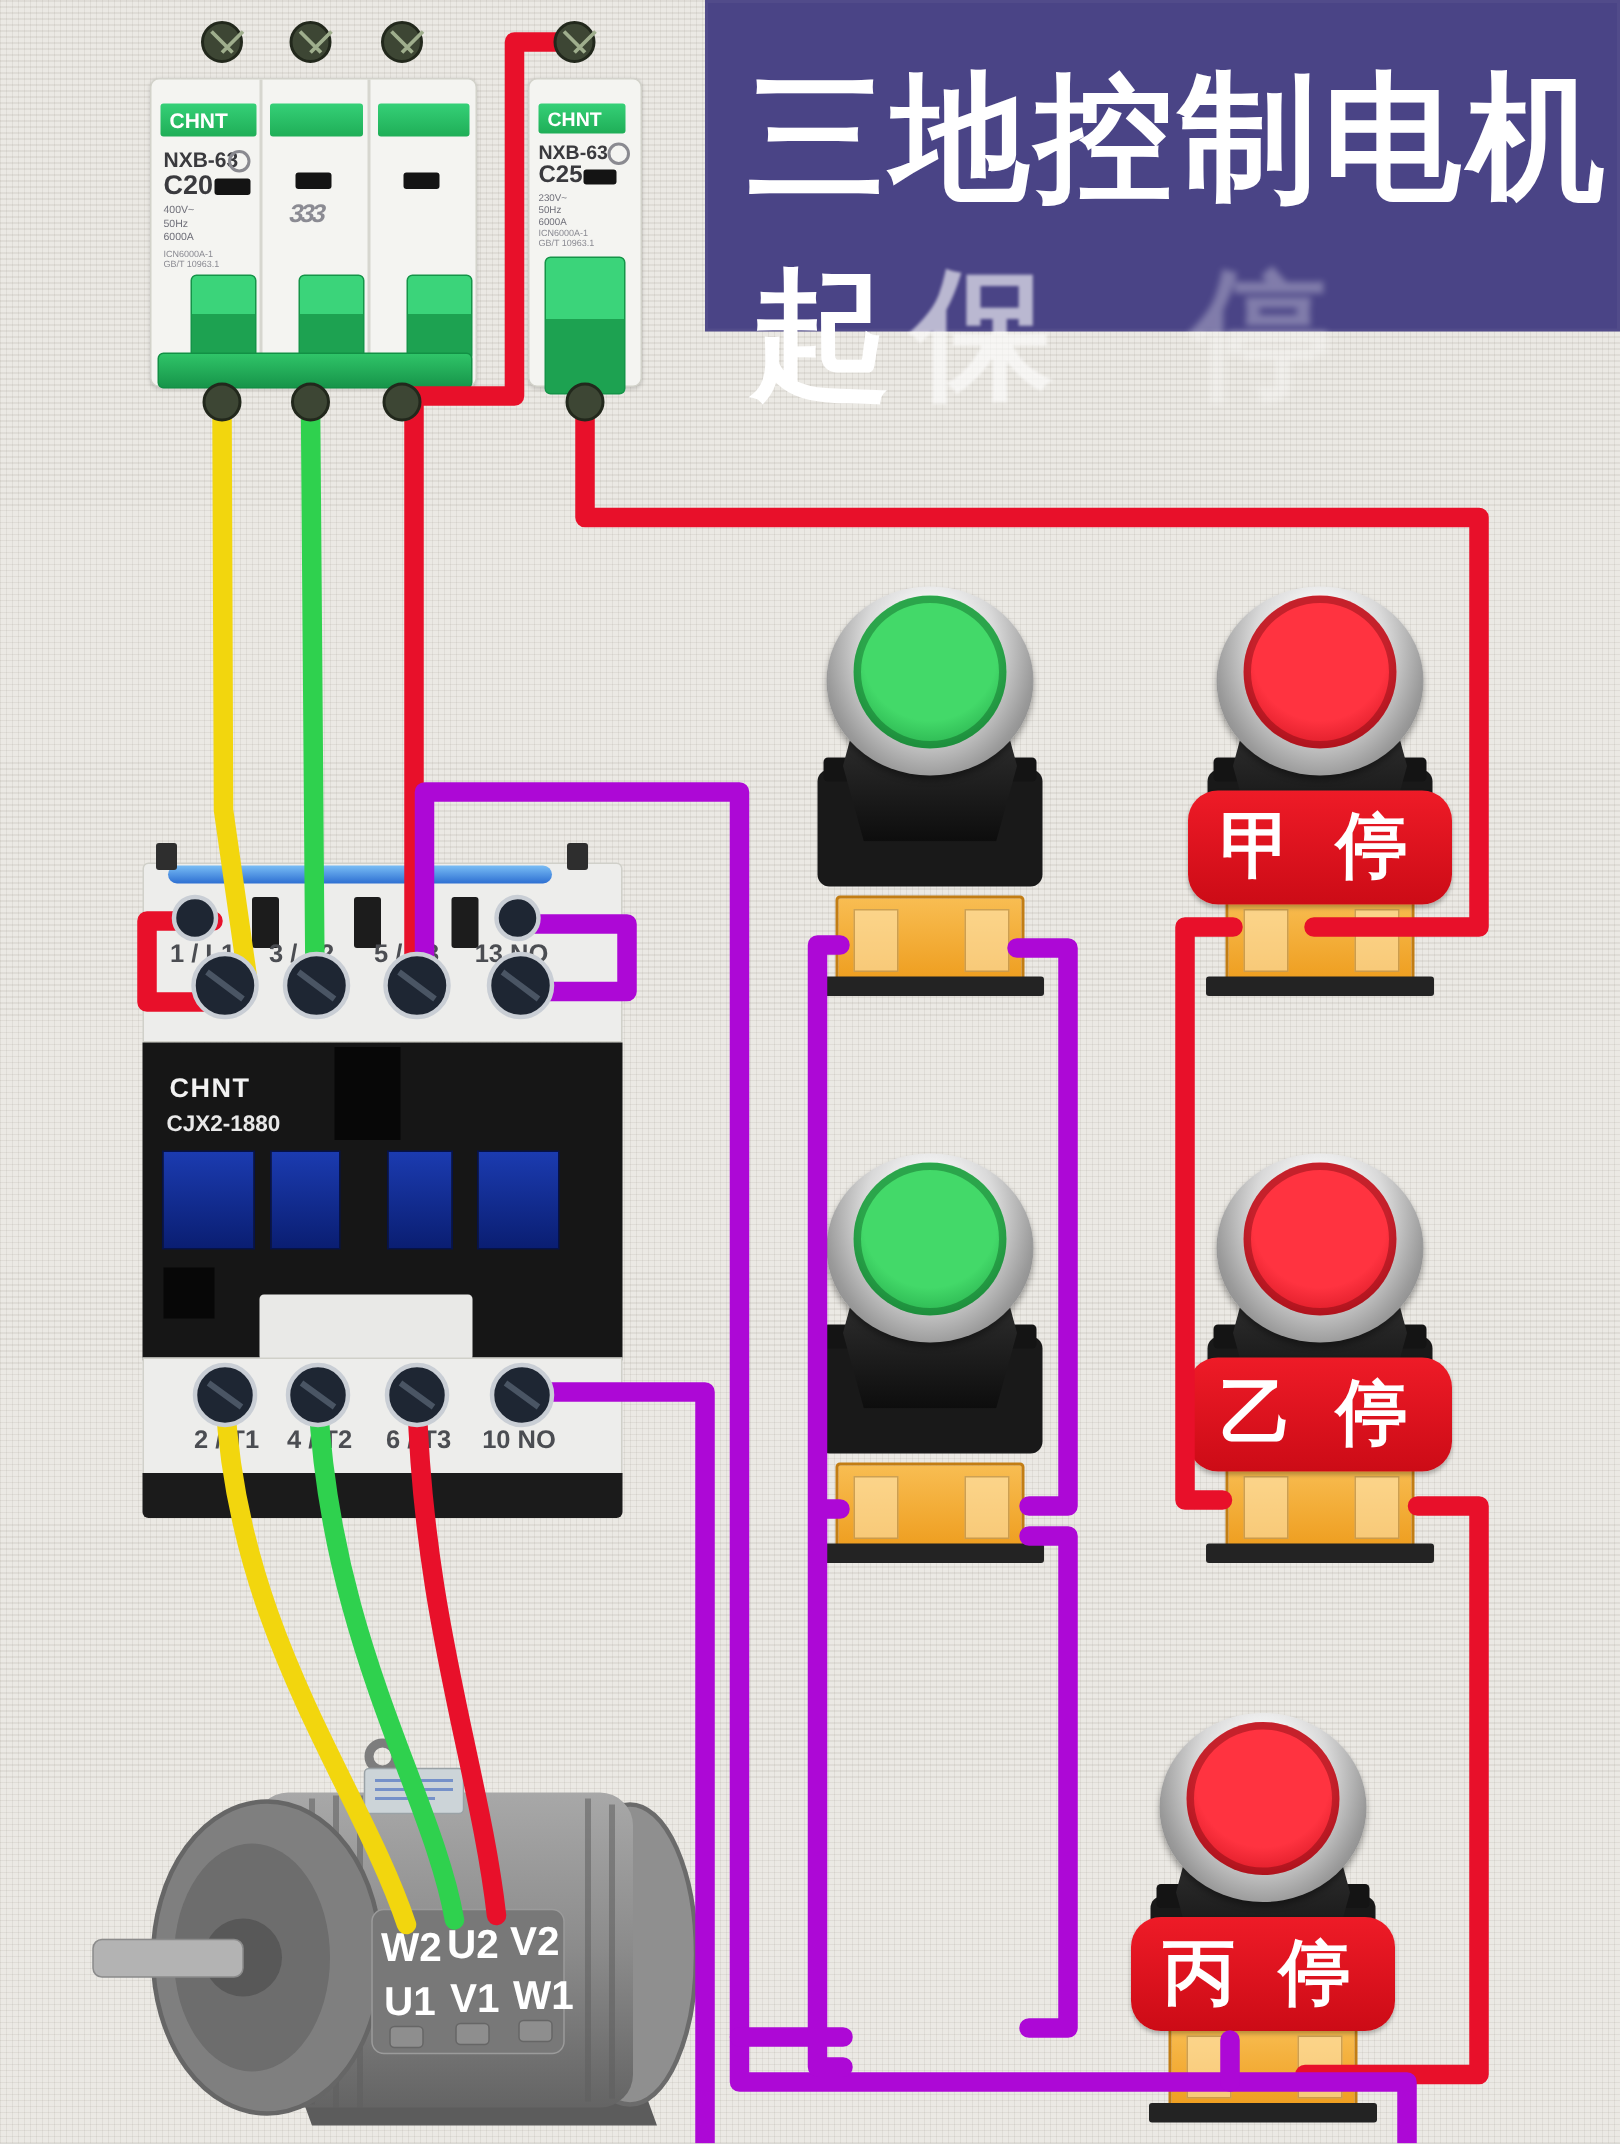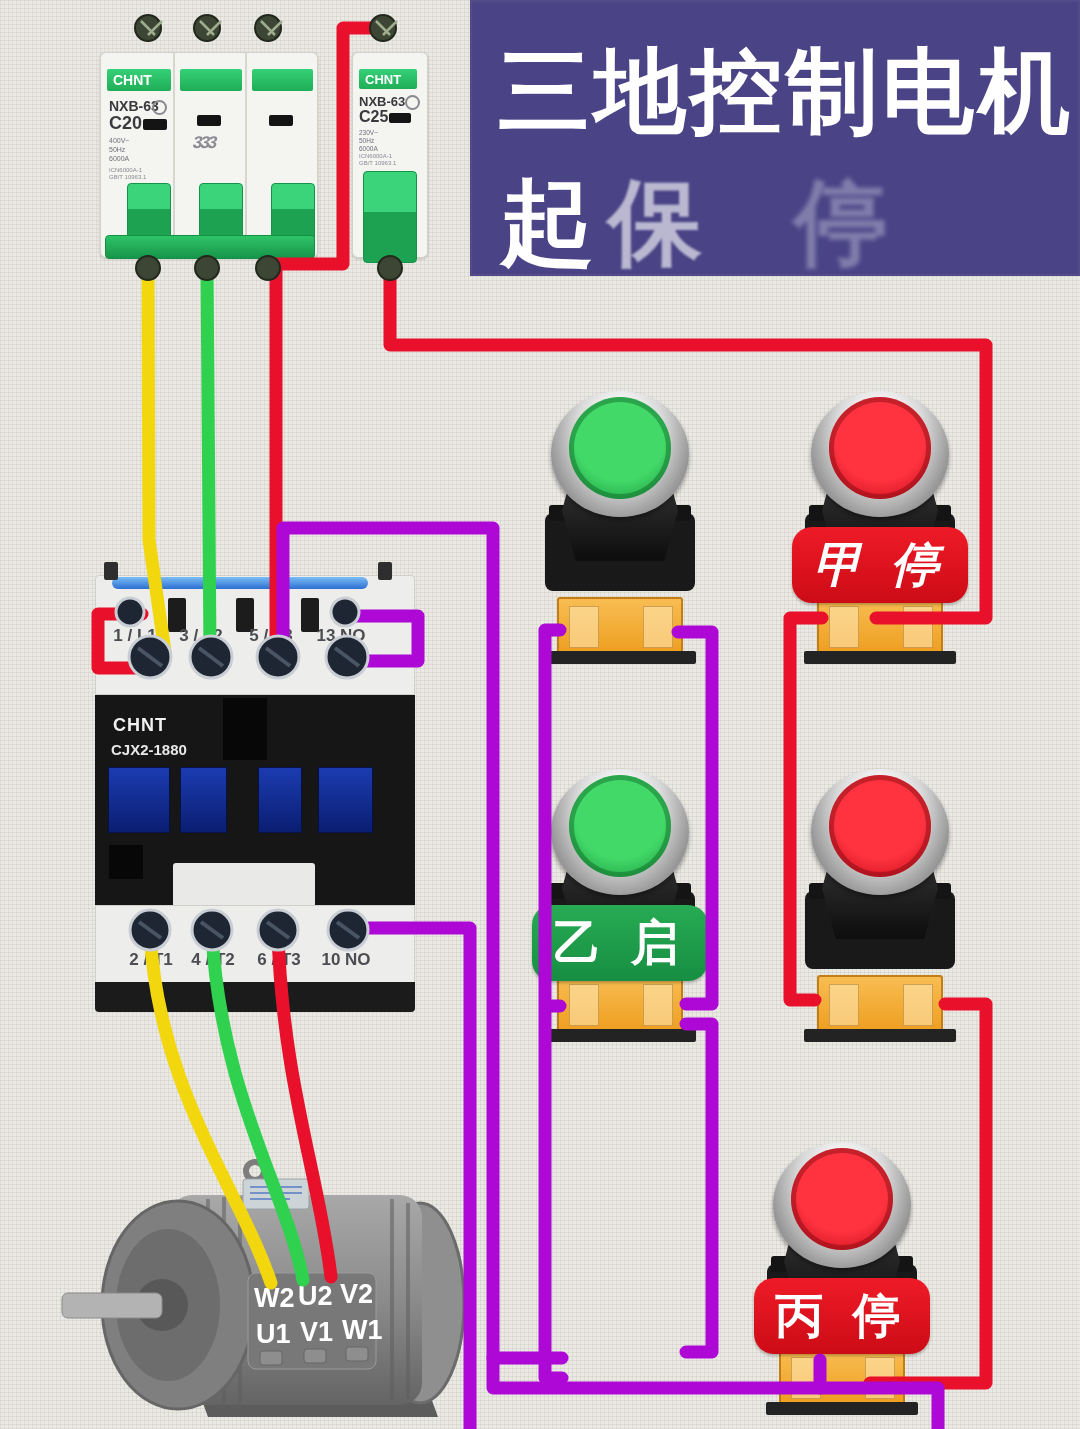--- a/index.html
+++ b/index.html
@@ -5,21 +5,21 @@
   html,body{margin:0;padding:0;background:#cfceca;}
   *{box-sizing:border-box;font-family:"Liberation Sans", sans-serif;}
   #stage{position:relative;width:1080px;height:1429px;overflow:hidden;margin:0 auto;
     background-color:#ebe9e4;
     background-image:
       repeating-linear-gradient(0deg, rgba(120,112,100,.10) 0 1px, transparent 1px 4px),
       repeating-linear-gradient(90deg, rgba(120,112,100,.10) 0 1px, transparent 1px 4px);
   }
   .abs{position:absolute;}
   
-  #banner{left:470px;top:0;width:610px;height:276px;background:#4a4486;color:#fff;z-index:3;
+  #banner{left:470px;top:0;width:610px;height:221px;background:#4a4486;color:#fff;z-index:3;
     box-shadow:inset 0 0 0 2px rgba(255,255,255,.04);}
   #banner .l1{margin:30px 0 0 28px;font-size:92px;font-weight:bold;letter-spacing:4px;white-space:nowrap;}
   #banner .l2{margin:6px 0 0 30px;font-size:94px;font-weight:bold;white-space:nowrap;}
   #banner .l2 .fa{opacity:.62;filter:blur(1px);margin-left:14px;}
   #banner .l2 .fb{opacity:.30;filter:blur(2px);margin-left:92px;}
   
   .breaker{background:#f4f4f1;border:1px solid #d2d2ca;border-radius:6px;z-index:2;box-shadow:0 1px 3px rgba(0,0,0,.18);}
   #brk3{left:100px;top:52px;width:218px;height:206px;}
   #brk1{left:352px;top:52px;width:76px;height:206px;}
   .sep{position:absolute;top:0;bottom:0;width:2px;background:#d6d6cf;}
@@ -233,24 +233,23 @@
         <div class="ear" style="right:4px;"></div>
       </div>
     <div class="neck"></div>
     <div class="ring"></div>
     <div class="cap"></div>
     <div class="block">
         <i style="left:10px;"></i>
         <i style="left:84px;"></i>
       </div>
     <div class="base"></div>
-    <div class="pill">乙 启</div>
-  </div>
-
-  <div class="abs pb stop" style="left:790px;top:385px;font-style:italic;">
+  </div>
+
+  <div class="abs pb stop" style="left:790px;top:385px;">
     <div class="mount">
         <div class="ear" style="left:4px;"></div>
         <div class="ear" style="right:4px;"></div>
       </div>
     <div class="neck"></div>
     <div class="ring"></div>
     <div class="cap"></div>
     <div class="block">
         <i style="left:10px;"></i>
         <i style="left:84px;"></i>
@@ -264,20 +263,21 @@
         <div class="ear" style="right:4px;"></div>
       </div>
     <div class="neck"></div>
     <div class="ring"></div>
     <div class="cap"></div>
     <div class="block">
         <i style="left:10px;"></i>
         <i style="left:84px;"></i>
       </div>
     <div class="base"></div>
+    <div class="pill">乙 停</div>
   </div>
   <div class="abs pb stop" style="left:752px;top:1136px;">
     <div class="mount">
         <div class="ear" style="left:4px;"></div>
         <div class="ear" style="right:4px;"></div>
       </div>
     <div class="neck"></div>
     <div class="ring"></div>
     <div class="cap"></div>
     <div class="block">

